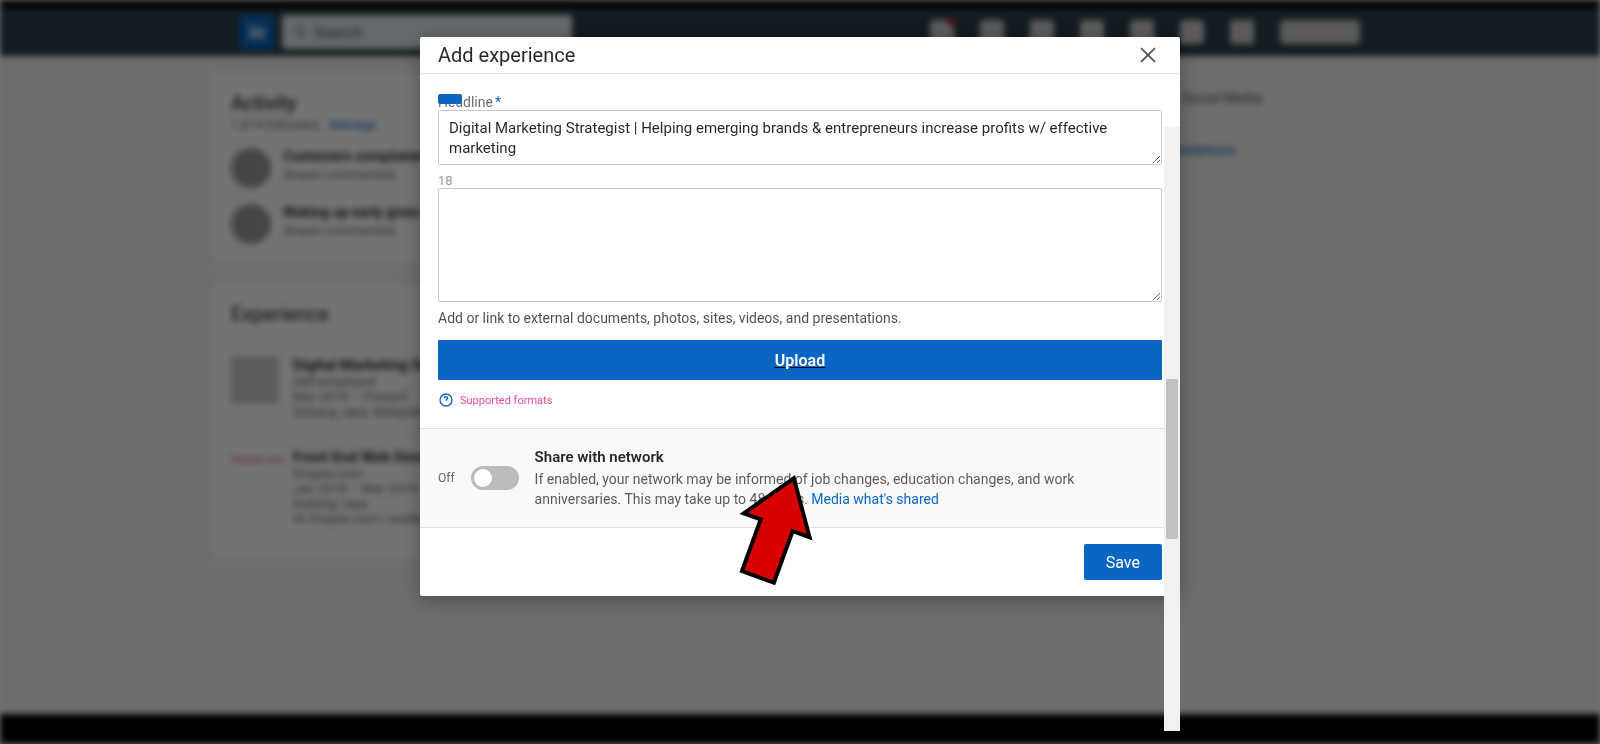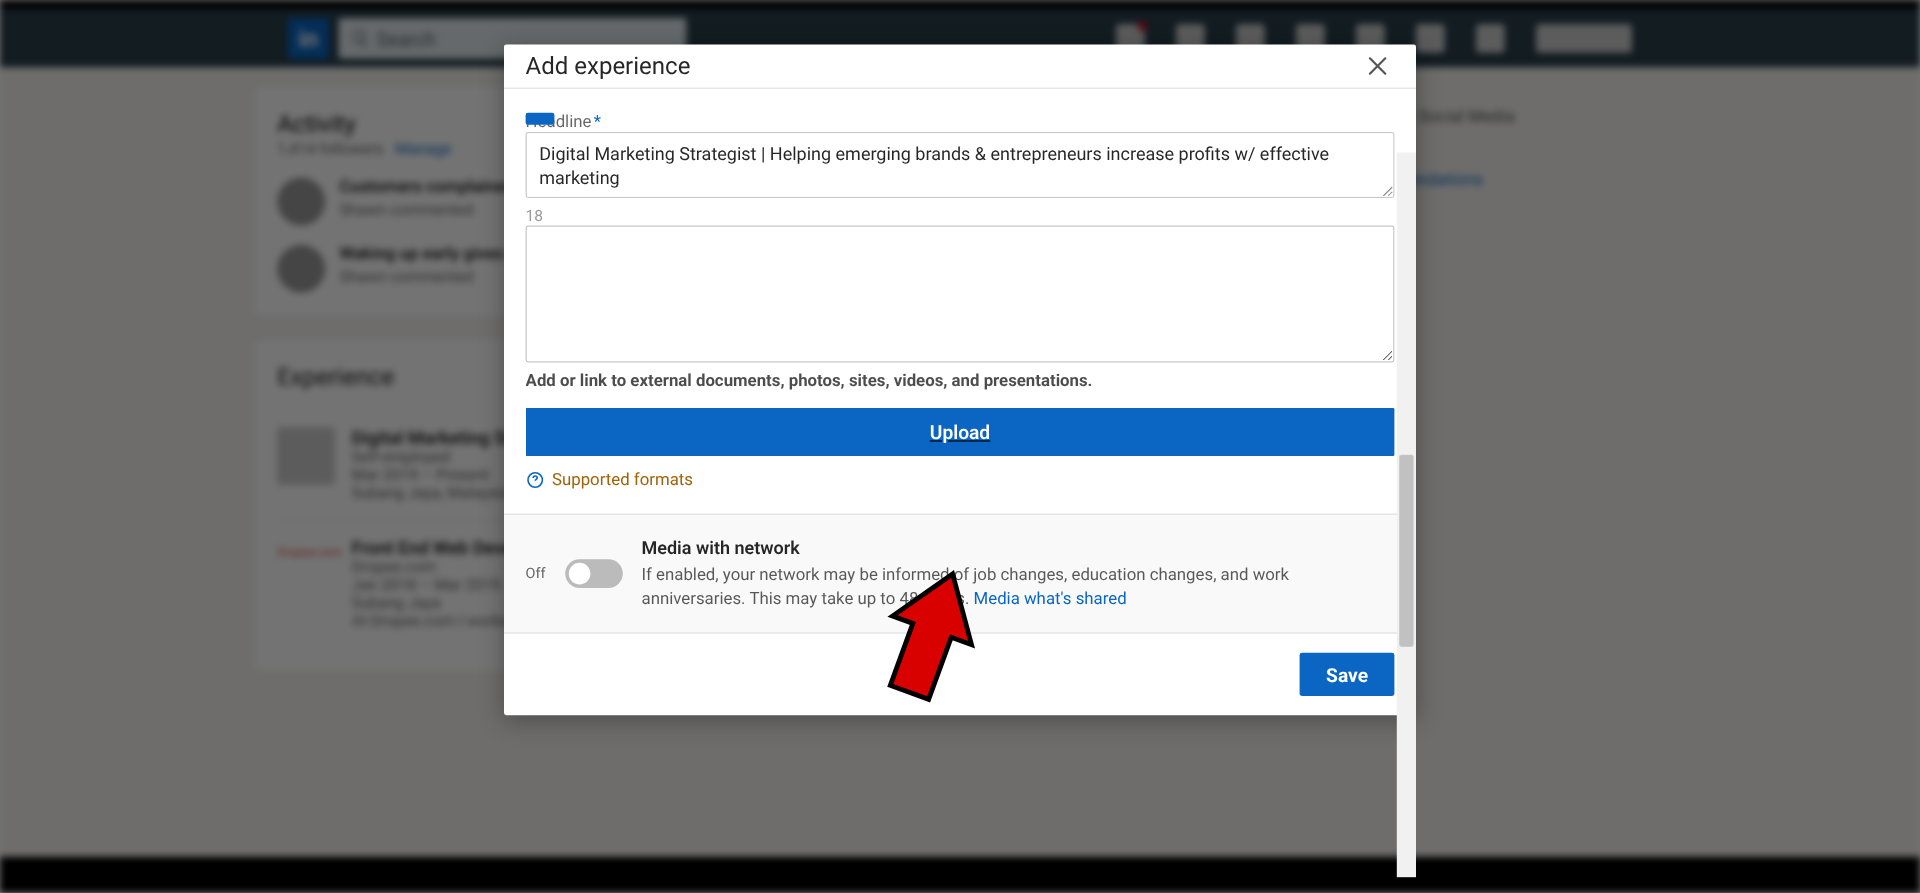--- a/index.html
+++ b/index.html
@@ -44,37 +44,37 @@
 .close-x svg{width:22px;height:22px;fill:#666;}
 
 .modal-scroll { position:relative; max-height:none; padding:0 18px 20px 18px; }
 .modal-scroll .toggle-chip{ position:absolute; top:0px; left:18px; width:24px;height:10px;background:#0a66c2;border-radius:2px;}
 .fld-label { font-size:14px; color:rgba(0,0,0,.6); margin-top:20px; display:block;}
 .fld-label .req{ color:#0a66c2; margin-left:2px;}
 .ta { width:100%; border:1px solid #c7c7c7; border-radius:2px; padding:8px 10px; font-size:15px; color:rgba(0,0,0,.85); font-family:inherit; resize: both; line-height:1.3;}
 .ta.headline{ height:55px;}
 .ta.desc{ height:114px;}
 .counter{ font-size:13px;color:#999;margin-top:4px;}
-.media-help{ font-size:14px;color:rgba(0,0,0,.7);margin-top:4px;font-weight:bold;}
+.media-help{ font-size:14px;color:rgba(0,0,0,.7);margin-top:4px;}
 .media-btns{ display:flex; gap:18px; margin-top:14px;text-decoration:underline;}
 .mbtn{ flex:1; height:40px; display:flex;align-items:center;justify-content:center; font-size:16px;font-weight:600; cursor:pointer; border-radius:1px;}
 .mbtn.primary{ background:#0a66c2; color:#fff; }
 .mbtn.outline{ background:#fff; color:#0a66c2; border:1px solid #0a66c2; box-shadow: inset 0 0 0 0.5px #0a66c2;}
-.supfmt{ display:flex;align-items:center;gap:6px; margin-top:12px; font-size:14px;color:#a16207;}
+.supfmt{ display:flex;align-items:center;gap:6px; margin-top:12px; font-size:11px;color:#ec4899;}
 .supfmt svg{width:16px;height:16px;fill:none;stroke:#0a66c2;stroke-width:2;}
 
 .share-sec{ border-top:1px solid #e0e0e0; border-bottom:1px solid #e0e0e0; padding:18px; display:flex; gap:16px; align-items:flex-start; background:#f9f9f9;}
 .offlbl{font-size:12px;color:#666; align-self:center;}
 .switch{ width:48px;height:24px;background:#bbb;border-radius:14px;position:relative;cursor:pointer;flex-shrink:0; align-self:center;}
 .switch::after{content:"";position:absolute;left:3px;top:3px;width:18px;height:18px;background:#fff;border-radius:50%;}
 .share-txt b{font-size:15px;font-weight:600;color:rgba(0,0,0,.85);}
 .share-txt p{font-size:14px;color:rgba(0,0,0,.65);margin-top:4px;line-height:1.4;}
 .share-txt a{color:#0a66c2;text-decoration:none;}
 .modal-footer{ padding:16px 18px; display:flex; justify-content:flex-end;}
-.savebtn{ height:36px; padding:0 22px; background:#0a66c2; color:#fff; font-size:16px;font-weight:700;border:none;border-radius:2px;cursor:pointer;}
+.savebtn{ height:36px; padding:0 22px; background:#0a66c2; color:#fff; font-size:16px;font-weight:400;border:none;border-radius:2px;cursor:pointer;}
 
 .fake-scrollbar{ position:absolute; right:0; top:90px; width:16px; height:604px; background:#f1f1f1;}
 .fake-scrollbar .thumb{ position:absolute; left:2px; right:2px; top:252px; height:160px; background:#c1c1c1; border-radius:2px;}
 
 .red-arrow { position:absolute; pointer-events:none; }
 </style>
 </head>
 <body>
 
 <div class="bg-page">
@@ -178,21 +178,21 @@
           <path d="M9.5 9.5a2.5 2.5 0 115 0c0 1.5-2.5 2-2.5 3.5M12 17h.01"></path>
         </svg>
       <span>Supported formats</span>
     </div>
   </div>
 
   <div class="share-sec">
     <span class="offlbl">Off</span>
     <div class="switch"></div>
     <div class="share-txt">
-      <b>Media with network</b>
+      <b>Share with network</b>
       <p><span>If enabled, your network may be informed of job changes, education changes, and work anniversaries. This may take up to 48 hours. </span><a href="#">Media what's shared</a></p>
     </div>
   </div>
 
   <div class="modal-footer">
     <button class="savebtn">Save</button>
   </div>
 
   <div class="fake-scrollbar">
       <div class="thumb"></div>

